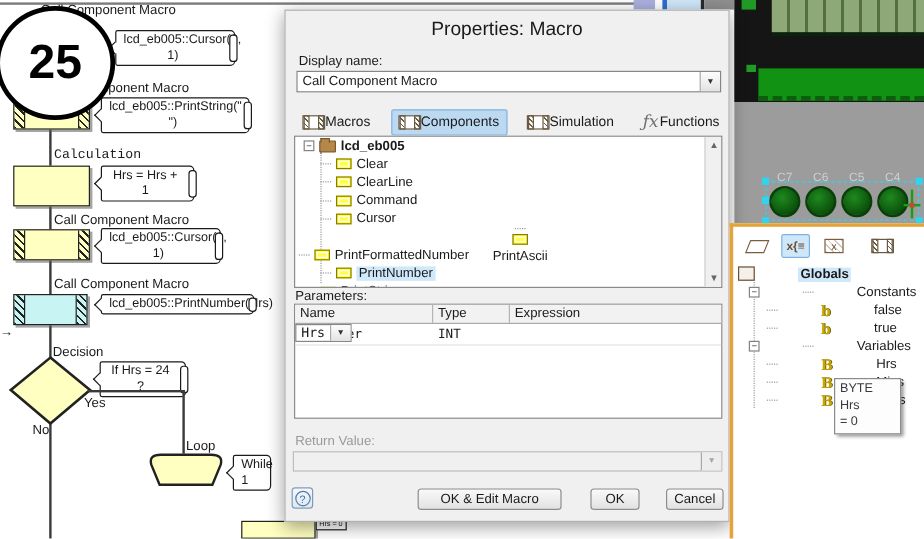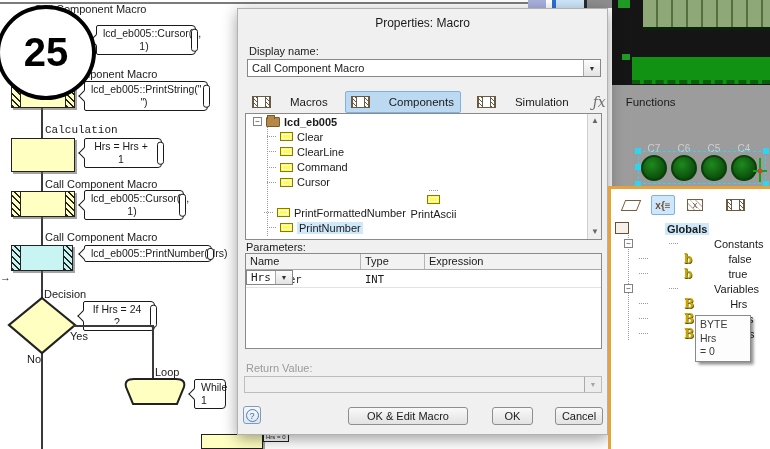--- a/index.html
+++ b/index.html
@@ -49,31 +49,31 @@
             transform:translateY(-50%) rotate(45deg); }
   .tag .scroll{ position:absolute; right:-3px; top:50%; transform:translateY(-50%);
             width:7px; height:80%; min-height:12px; background:#fff; border:1.3px solid #1a1a1a; border-radius:3px; }
   .yes-h{ position:absolute; left:73px; top:325px; width:81px; height:2px; background:#3a3a3a; }
   .yes-v{ position:absolute; left:152px; top:325px; width:2px; height:53px; background:#3a3a3a; }
   .loop-entry{ position:absolute; left:0px; top:271px; font-size:11px; color:#222; }
 
   
   .dialog{ position:absolute; left:237px; top:8px; width:371px; height:427px; background:#f0f0f0;
            border:1px solid #b1b1b1; box-shadow:0 4px 14px rgba(0,0,0,.38); z-index:40; font-size:11px; }
-  .dlg-title{ position:absolute; left:0; top:7px; width:100%; text-align:center; font-size:12px; color:#1a1a1a; }
+  .dlg-title{ position:absolute; left:0; top:7px; width:100%; text-align:center; font-size:16px; color:#1a1a1a; }
   .lbl{ position:absolute; font-size:11px; color:#1a1a1a; }
   .combo{ position:absolute; background:#fff; border:1px solid #878787; display:flex; align-items:center; }
   .combo .cv{ flex:1; padding:0 4px; font-size:11px; white-space:nowrap; overflow:hidden; }
   .combo .cb{ width:17px; align-self:stretch; background:linear-gradient(#fdfdfd,#e3e3e3);
               border-left:1px solid #a9a9a9; display:flex; align-items:center; justify-content:center;
               font-size:7px; color:#333; }
   .combo.disabled{ background:#f0f0f0; border-color:#bdbdbd; }
   .combo.disabled .cb{ color:#a5a5a5; background:#ededed; }
   .tabs{ position:absolute; left:8px; top:82px; display:flex; align-items:center; gap:10px; }
-  .tab{ display:flex; align-items:center; gap:20px; padding:4px 6px; font-size:11.5px; border:1px solid transparent; }
+  .tab{ display:flex; align-items:center; gap:1px; padding:4px 6px; font-size:11.5px; border:1px solid transparent; }
   .tab.sel{ background:#bcd9f2; border-color:#7fb2e0; border-radius:2px; }
   .cicon{ position:relative; width:17px; height:12px; background:#fff; border:1.2px solid #6b5a43; }
   .cicon::before,.cicon::after{ content:""; position:absolute; top:-1px; bottom:-1px; width:4px;
       background:repeating-linear-gradient(45deg,#6b5a43 0 1px, rgba(0,0,0,0) 1px 3px); border:1px solid #6b5a43; }
   .cicon::before{ left:-2px; } .cicon::after{ right:-2px; }
   .fxicon{ font-family:"DejaVu Serif", serif; font-style:italic; font-size:14px; color:#6e6e6e; line-height:10px; }
   .treebox{ position:absolute; left:7px; top:104px; width:357px; height:127px; background:#fff; border:1px solid #8a8a8a; overflow:hidden; }
   .trow{ display:flex; align-items:center; height:15.2px; font-size:11px; gap:4px; }
   .minus{ width:9px; height:9px; border:1px solid #828282; background:#fff; font-size:8px; line-height:7px;
           text-align:center; color:#333; flex:none; }
@@ -286,21 +286,21 @@
       <div class="trow" style="padding-left:21px;">
           <span class="twig"></span>
           <span class="micon"></span>
           <span>Cursor</span>
         </div>
       <div class="trow" style="padding-left:20px;flex-direction:column;">
           <span class="twig"></span>
           <span class="micon"></span>
           <span>PrintAscii</span>
         </div>
-      <div class="trow" style="padding-left:18px;">
+      <div class="trow" style="padding-left:3px;">
           <span class="twig"></span>
           <span class="micon"></span>
           <span>PrintFormattedNumber</span>
         </div>
       <div class="trow" style="padding-left:21px;">
           <span class="twig"></span>
           <span class="micon"></span>
           <span class="hl">PrintNumber</span>
         </div>
       <div class="trow" style="padding-left:21px;">

